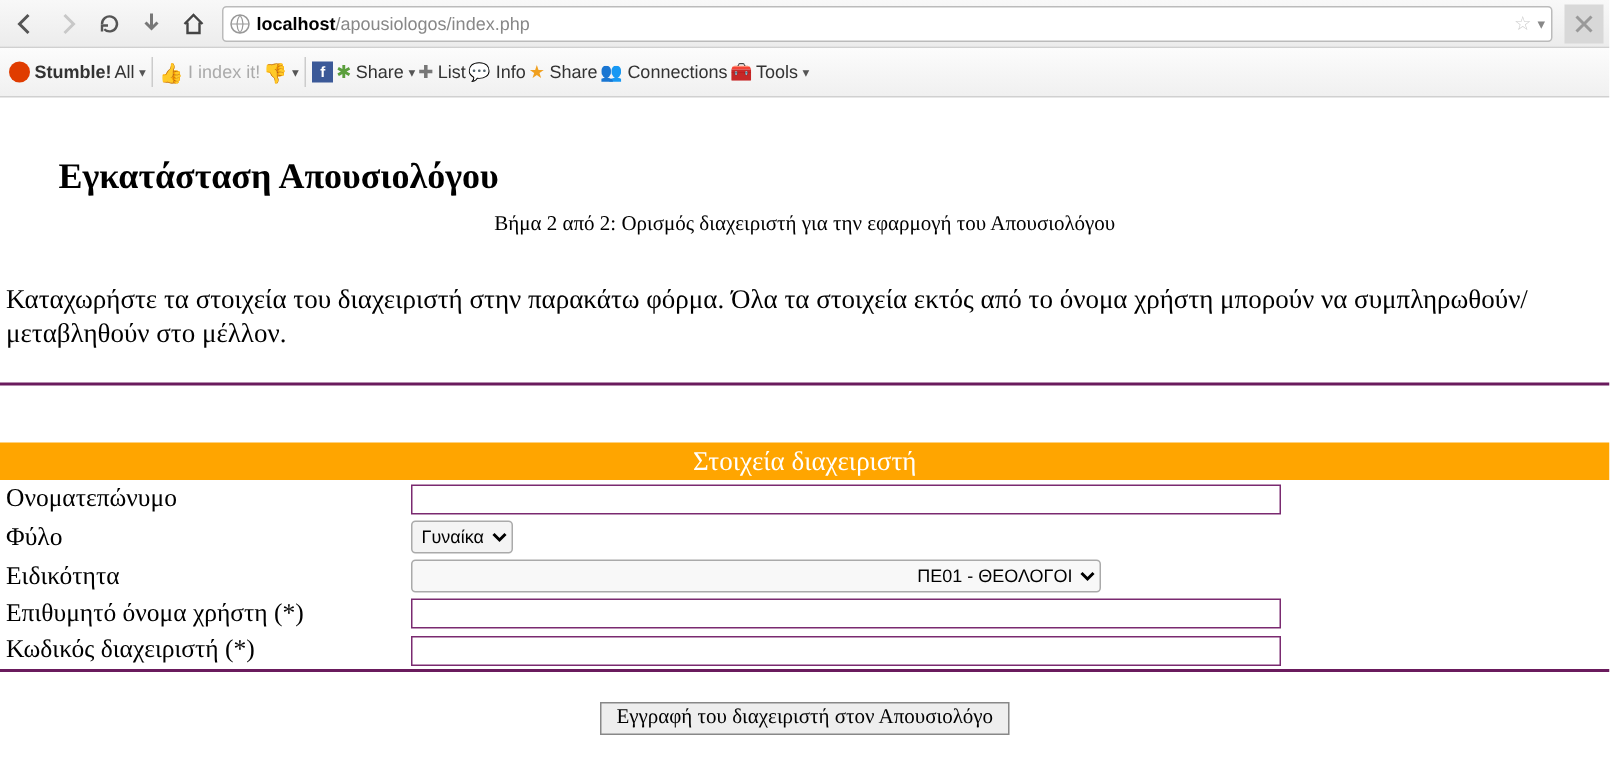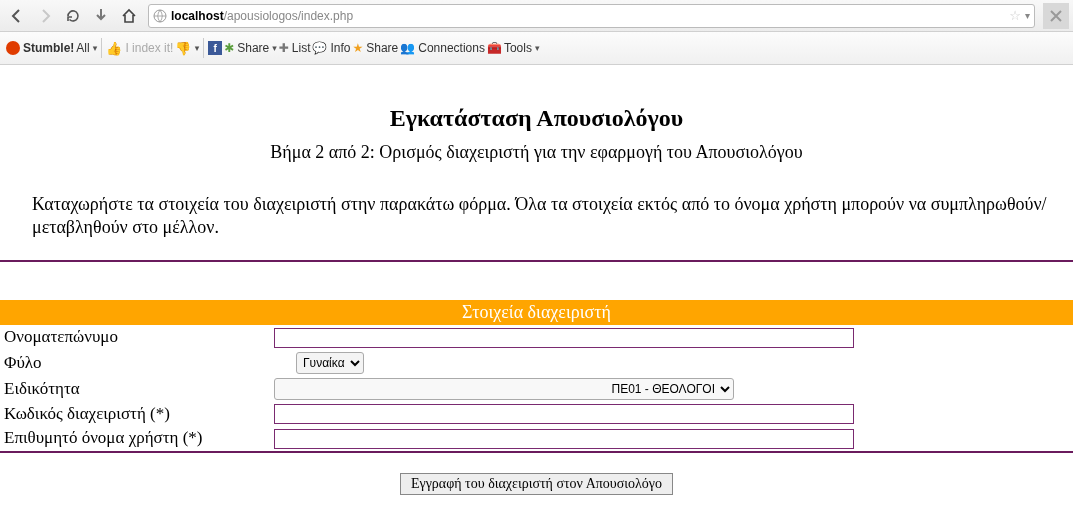--- a/index.html
+++ b/index.html
@@ -61,39 +61,39 @@
   .bm-item { display: flex; align-items: center; gap: 3px; }
   .bm-sep { width: 1px; height: 20px; background: #ccc; margin: 0 2px; }
   .stumble-dot {
     width: 14px; height: 14px; border-radius: 50%;
     background: #e03c00;
     display: inline-block;
   }
   .thumb { font-size: 13px; }
   .content { padding: 20px 0 30px 0; }
   h1.page-title {
-    text-align: center;
+    text-align: left;
     font-family: "Times New Roman", serif;
     font-size: 24px;
     font-weight: bold;
     margin: 20px 0 10px;
+    padding-left: 39px;
   }
   .subtitle {
     text-align: center;
     font-family: "Times New Roman", serif;
-    font-size: 18px;
+    font-size: 14px;
     margin-bottom: 30px;
   }
   .instructions {
     font-family: "Times New Roman", serif;
     font-size: 18px;
     padding: 0 4px;
     margin-bottom: 22px;
     line-height: 1.25;
-    margin-left: 28px;
   }
   .form-wrap {
     border-top: 2px solid #6a1b5d;
     border-bottom: 2px solid #6a1b5d;
   }
   .section-header {
     background: #ffa500;
     color: #fff;
     text-align: center;
     font-family: "Times New Roman", serif;
@@ -121,21 +121,20 @@
     padding: 0 2px;
     font-size: 13px;
   }
   .select-small {
     height: 22px;
     font-size: 12px;
     background: #f4f4f4;
     border: 1px solid #aaa;
     border-radius: 3px;
     padding: 0 2px;
-    margin-left: 22px;
   }
   .select-wide {
     width: 460px;
     height: 22px;
     font-size: 12px;
     background: #f8f8f8;
     border: 1px solid #aaa;
     border-radius: 3px;
     padding: 0 2px;
     text-align: right;
@@ -280,27 +279,27 @@
       </tr>
       <tr>
         <td class="label-cell">Ειδικότητα</td>
         <td>
           <select class="select-wide">
             <option>ΠΕ01 - ΘΕΟΛΟΓΟΙ</option>
           </select>
         </td>
       </tr>
       <tr>
+        <td class="label-cell">Επιθυμητό όνομα χρήστη (*)</td>
+        <td><input type="text" class="text-input" value="" style=""></td>
+      </tr>
+      <tr>
         <td class="label-cell">Κωδικός διαχειριστή (*)</td>
         <td><input type="password" class="text-input" value="" style=""></td>
       </tr>
-      <tr>
-        <td class="label-cell">Επιθυμητό όνομα χρήστη (*)</td>
-        <td><input type="text" class="text-input" value="" style=""></td>
-      </tr>
     </tbody>
       </table>
   </div>
 
   <div class="submit-area">
     <button class="submit-btn">Εγγραφή του διαχειριστή στον Απουσιολόγο</button>
   </div>
 </div>
 
 </body></html>

